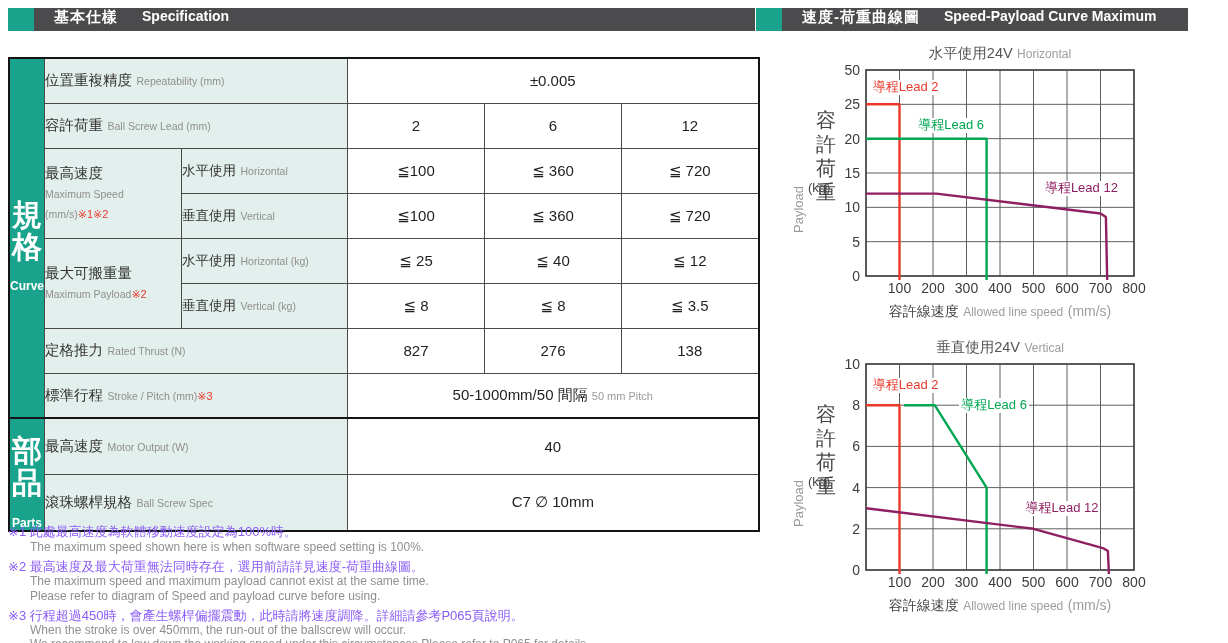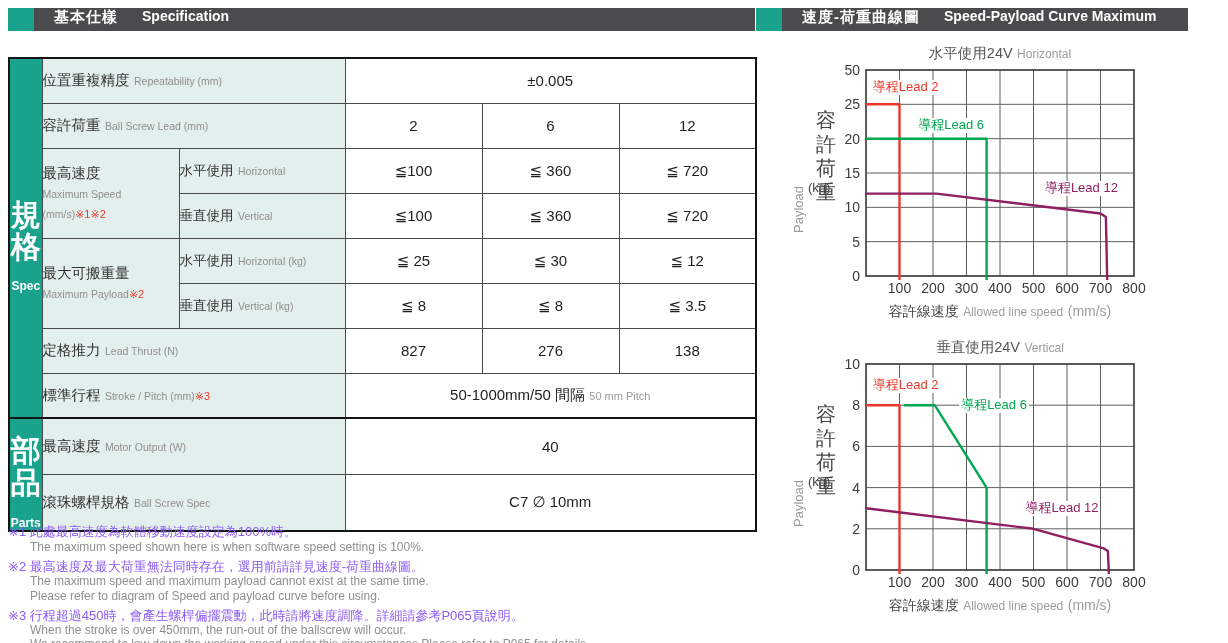--- a/index.html
+++ b/index.html
@@ -79,21 +79,21 @@
         <col style="width:137px">
         <col style="width:166px">
       <col style="width:137px">
         <col style="width:137px">
         <col style="width:137px">
     </colgroup>
     <tbody>
         <tr>
       <td class="strip" rowspan="8">
         <div class="vzh">規格</div>
-        <div class="ven">Spec</div>
+        <div class="ven">Curve</div>
       </td>
       <td class="lbl" colspan="2">
         <span class="zh">位置重複精度</span>
         <span class="en">Repeatability (mm)</span>
       </td>
       <td class="val" colspan="3">±0.005</td>
     </tr>
     <tr>
       <td class="lbl" colspan="2">
         <span class="zh">容許荷重</span>
@@ -129,36 +129,36 @@
     <tr>
       <td class="lbl" rowspan="2">
         <div class="lbl-line"><span class="zh">最大可搬重量</span></div>
         <div class="lbl-line"><span class="en">Maximum Payload</span><span class="note">※2</span></div>
       </td>
       <td class="lbl">
         <span class="zh-sm">水平使用</span>
         <span class="en">Horizontal (kg)</span>
       </td>
       <td class="val">≦ 25</td>
-      <td class="val">≦ 30</td>
+      <td class="val">≦ 40</td>
       <td class="val">≦ 12</td>
     </tr>
     <tr>
       <td class="lbl">
         <span class="zh-sm">垂直使用</span>
         <span class="en">Vertical (kg)</span>
       </td>
       <td class="val">≦ 8</td>
       <td class="val">≦ 8</td>
       <td class="val">≦ 3.5</td>
     </tr>
     <tr>
       <td class="lbl" colspan="2">
         <span class="zh">定格推力</span>
-        <span class="en">Lead Thrust (N)</span>
+        <span class="en">Rated Thrust (N)</span>
       </td>
       <td class="val">827</td>
       <td class="val">276</td>
       <td class="val">138</td>
     </tr>
     <tr>
       <td class="lbl" colspan="2">
         <span class="zh">標準行程</span>
         <span class="en">Stroke / Pitch (mm)</span><span class="note">※3</span>
       </td>

